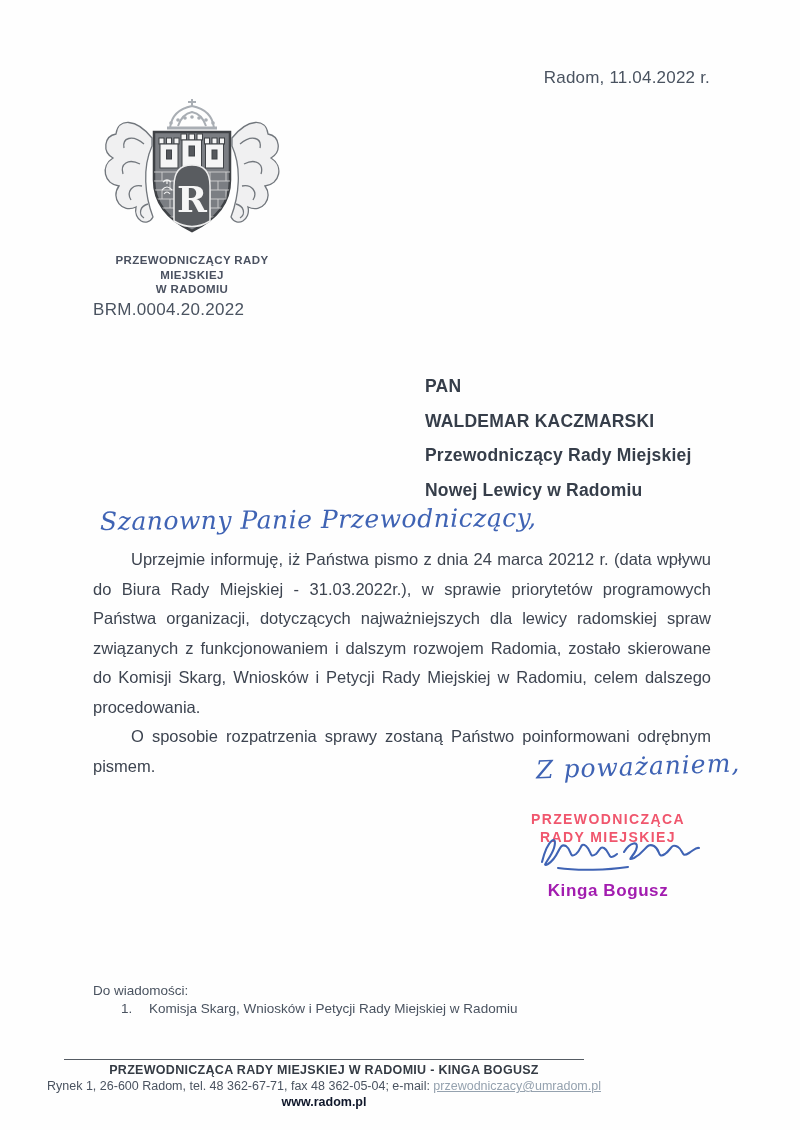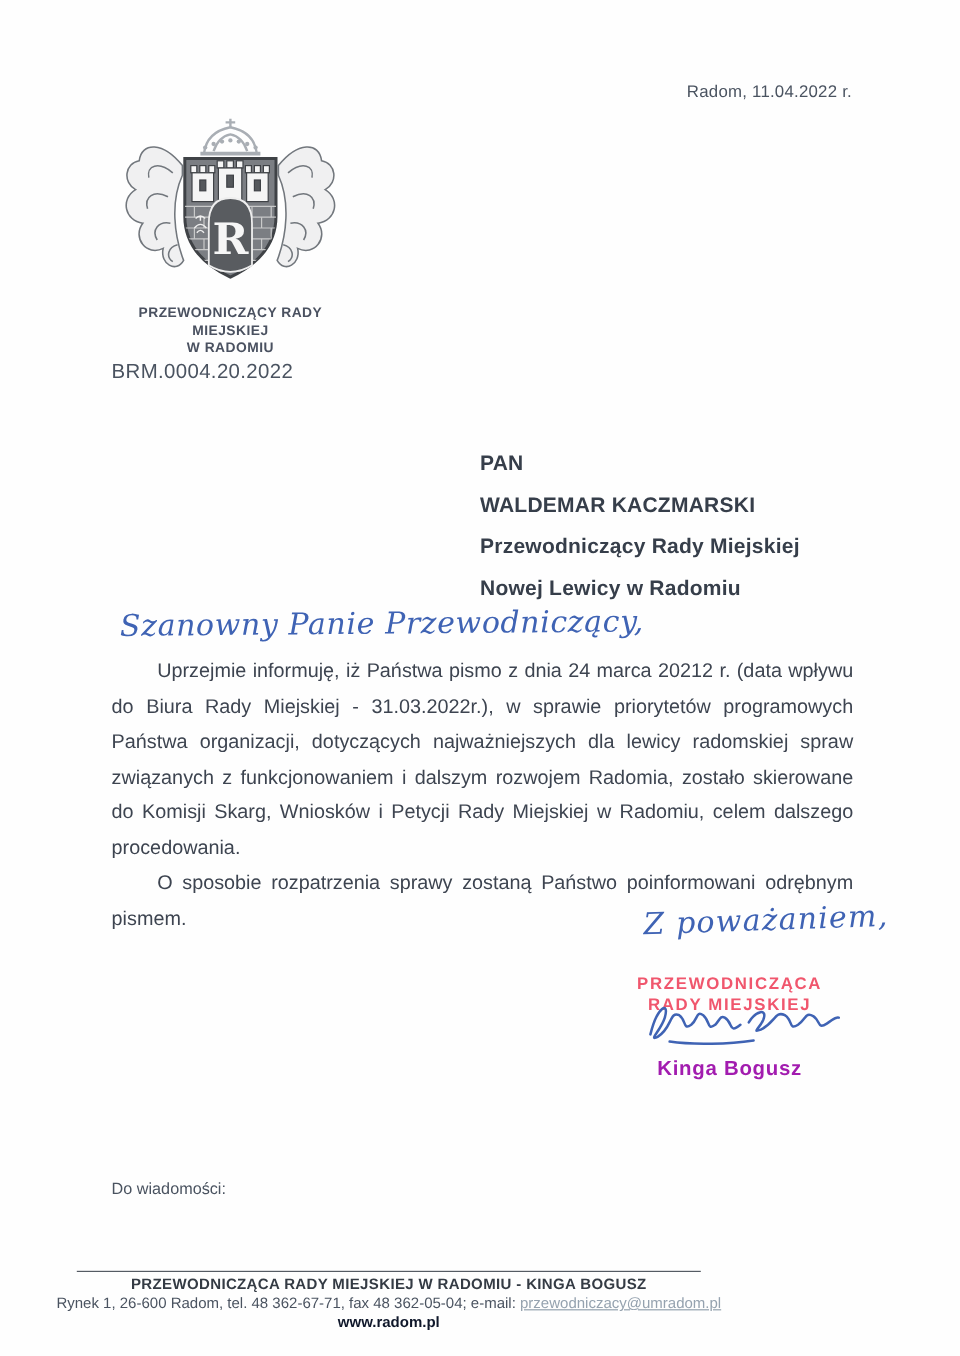--- a/index.html
+++ b/index.html
@@ -11,34 +11,34 @@
     margin: 0 auto;
     background: #fefefe;
     font-family: "Liberation Sans", sans-serif;
     color: #3f4752;
     overflow: hidden;
   }
   .abs { position: absolute; }
 
   .date-line {
     top: 68px; right: 90px;
-    font-size: 14px; color: #4a5360; letter-spacing: 0.2px;
+    font-size: 17px; color: #4a5360; letter-spacing: 0.2px;
   }
 
   .crest-block { left: 86px; top: 94px; width: 212px; text-align: center; }
   .letterhead-title {
     margin-top: 5px;
     font-size: 11.5px; font-weight: 700; color: #4a5160;
     letter-spacing: 0.4px; line-height: 14.5px;
   }
 
   .reference { left: 93px; top: 300px; font-size: 17px; color: #4a5360; letter-spacing: 0.3px; }
 
   .recipient {
-    left: 400px; top: 369px;
+    left: 425px; top: 369px;
     font-size: 17.5px; font-weight: 700; color: #363e4a;
     line-height: 34.5px; letter-spacing: 0.2px;
   }
 
   .handwriting {
     font-family: "DejaVu Serif", serif;
     font-style: italic;
     color: #3f63b4;
   }
   .salutation {
@@ -209,20 +209,24 @@
   <svg class="abs signature-svg" viewBox="0 0 178 52">
     <g fill="none" stroke="#3f63b4" stroke-width="2.1" stroke-linecap="round" stroke-linejoin="round">
       <path d="M14,38 C20,14 30,10 26,24 C23,34 12,44 20,40 C32,33 30,18 38,22 C44,26 41,35 48,30 C54,25 52,18 58,22 C64,27 61,35 68,30 C72,26 72,22 76,24 C83,28 79,38 89,30"></path>
       <path d="M96,28 C102,18 112,16 108,26 C105,33 98,37 106,34 C118,28 118,18 126,22 C133,26 129,35 137,30 C144,25 143,19 150,23 C156,27 153,34 161,29 C166,26 168,23 171,24"></path>
       <path d="M30,44 C50,47 80,46 100,43"></path>
     </g>
   </svg>
 
   <div class="abs cc-block">
     <div>Do wiadomości:</div>
+    <div class="cc-item">
+      <span class="cc-number">1.</span>
+      <span class="cc-text">Komisja Skarg, Wniosków i Petycji Rady Miejskiej w Radomiu</span>
+    </div>
   </div>
 
   <div class="abs footer">
     <hr class="footer-rule">
     <div class="footer-line1">PRZEWODNICZĄCA RADY MIEJSKIEJ W RADOMIU - KINGA BOGUSZ</div>
     <div class="footer-line2">
       <span>Rynek 1, 26-600 Radom, tel. 48 362-67-71, fax 48 362-05-04; e-mail: </span><span class="footer-email">przewodniczacy@umradom.pl</span>
     </div>
     <div class="footer-line3">www.radom.pl</div>
   </div>

